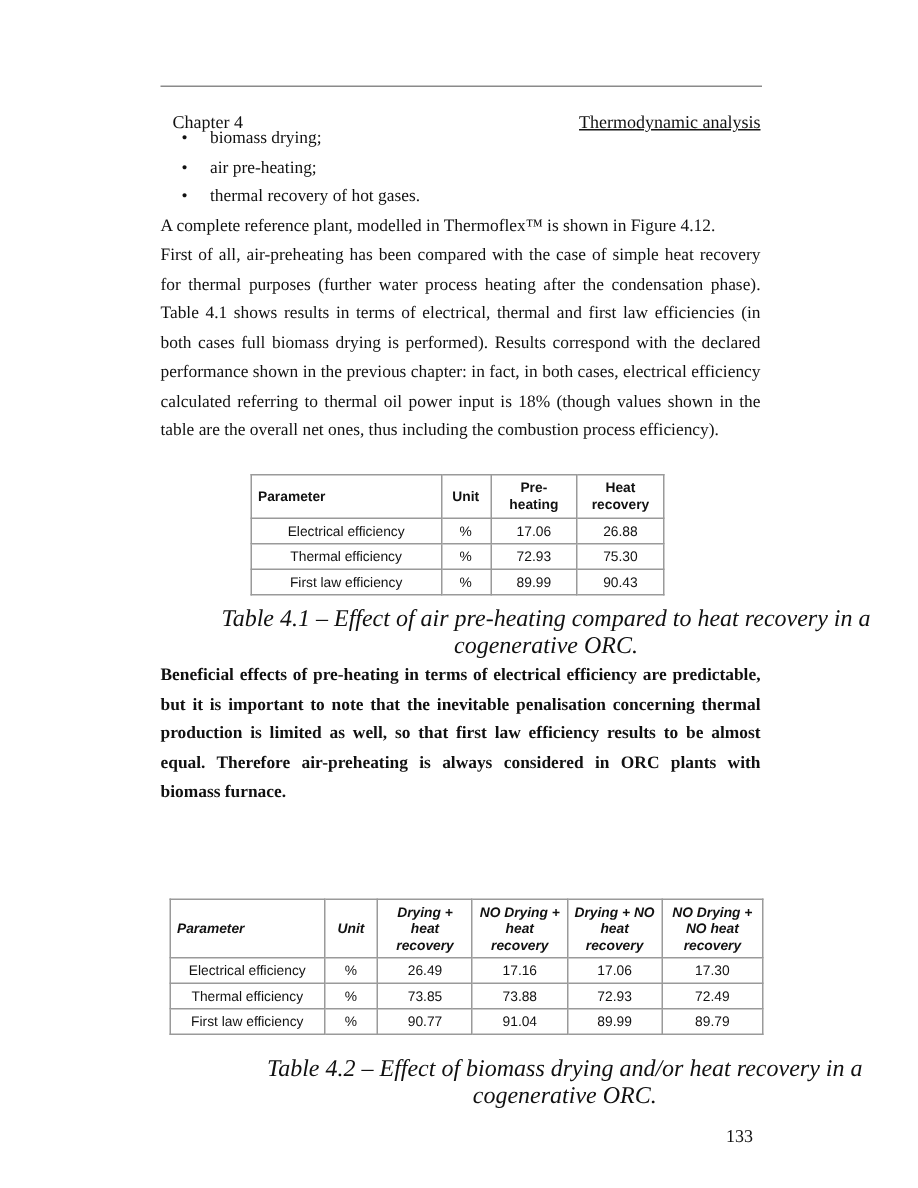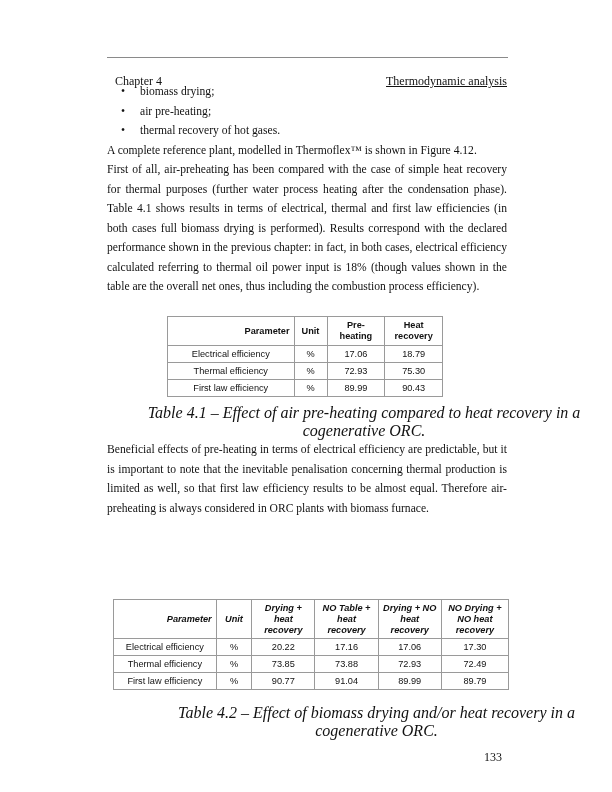--- a/index.html
+++ b/index.html
@@ -14,21 +14,21 @@
   .body { position: absolute; left: 107px; top: 82px; width: 400px; font-size: 11.6px;
           line-height: 19.5px; text-align: justify; }
   .bullets { margin: 0; padding: 0; list-style: none; }
   .bullets li { position: relative; padding-left: 33px; }
   .bullets li .dot { position: absolute; left: 14px; top: 0; }
   p { margin: 0; }
   .tbl { border-collapse: collapse; font-family: "Liberation Sans", "DejaVu Sans", sans-serif;
          font-size: 9.2px; color: #111; }
   .tbl th, .tbl td { border: 1px solid #9a9a9a; padding: 1px 4px; height: 14px; }
   .tbl th { font-weight: bold; text-align: center; line-height: 11px; }
-  .tbl th.param { text-align: right; }
+  .tbl th.param { text-align: left; }
   .tbl td { text-align: center; }
   .tbl td.param { text-align: center; margin-top: 15px; }
   .t1 { position: absolute; left: 167px; top: 316px; width: 276px; }
   .t1 th { height: 26px; }
   .t2 { position: absolute; left: 113px; top: 599px; width: 396px; }
   .t2 th { height: 36px; font-style: italic; }
   .caption { position: absolute; font-style: italic; font-size: 16px; text-align: center; }
   .cap1 { left: 116px; top: 404px; }
   .cap2 { left: 141px; top: 704px; }
   .page-num { position: absolute; left: 484px; top: 750px; font-size: 12px; }
@@ -57,56 +57,56 @@
       <tr>
     <th class="param" style="width:46%">Parameter</th>
     <th style="width:12%">Unit</th>
     <th style="width:21%">Pre-heating</th>
     <th style="width:21%">Heat recovery</th>
   </tr>
   <tr>
     <td class="param">Electrical efficiency</td>
     <td>%</td>
     <td>17.06</td>
-    <td>18.79</td>
+    <td>26.88</td>
   </tr>
   <tr>
     <td class="param">Thermal efficiency</td>
     <td>%</td>
     <td>72.93</td>
     <td>75.30</td>
   </tr>
   <tr>
     <td class="param">First law efficiency</td>
     <td>%</td>
     <td>89.99</td>
     <td>90.43</td>
   </tr>
 </tbody>
   </table>
 <div class="caption cap1">Table 4.1 – Effect of air pre-heating compared to heat recovery in a cogenerative ORC.</div>
 
-<div class="body" style="top:440px;">
+<div class="body" style="top:440px;font-weight:bold;">
   <p>Beneficial effects of pre-heating in terms of electrical efficiency are predictable, but it is important to note that the inevitable penalisation concerning thermal production is limited as well, so that first law efficiency results to be almost equal. Therefore air-preheating is always considered in ORC plants with biomass furnace.</p>
 </div>
 
 <table class="tbl t2">
   <tbody>
       <tr>
     <th class="param" style="width:26%">Parameter</th>
     <th style="width:9%">Unit</th>
     <th style="width:16%">Drying + heat recovery</th>
-    <th style="width:16%">NO Table + heat recovery</th>
+    <th style="width:16%">NO Drying + heat recovery</th>
     <th style="width:16%">Drying + NO heat recovery</th>
     <th style="width:17%">NO Drying + NO heat recovery</th>
   </tr>
   <tr>
     <td class="param">Electrical efficiency</td>
     <td>%</td>
-    <td>20.22</td>
+    <td>26.49</td>
     <td>17.16</td>
     <td>17.06</td>
     <td>17.30</td>
   </tr>
   <tr>
     <td class="param">Thermal efficiency</td>
     <td>%</td>
     <td>73.85</td>
     <td>73.88</td>
     <td>72.93</td>

